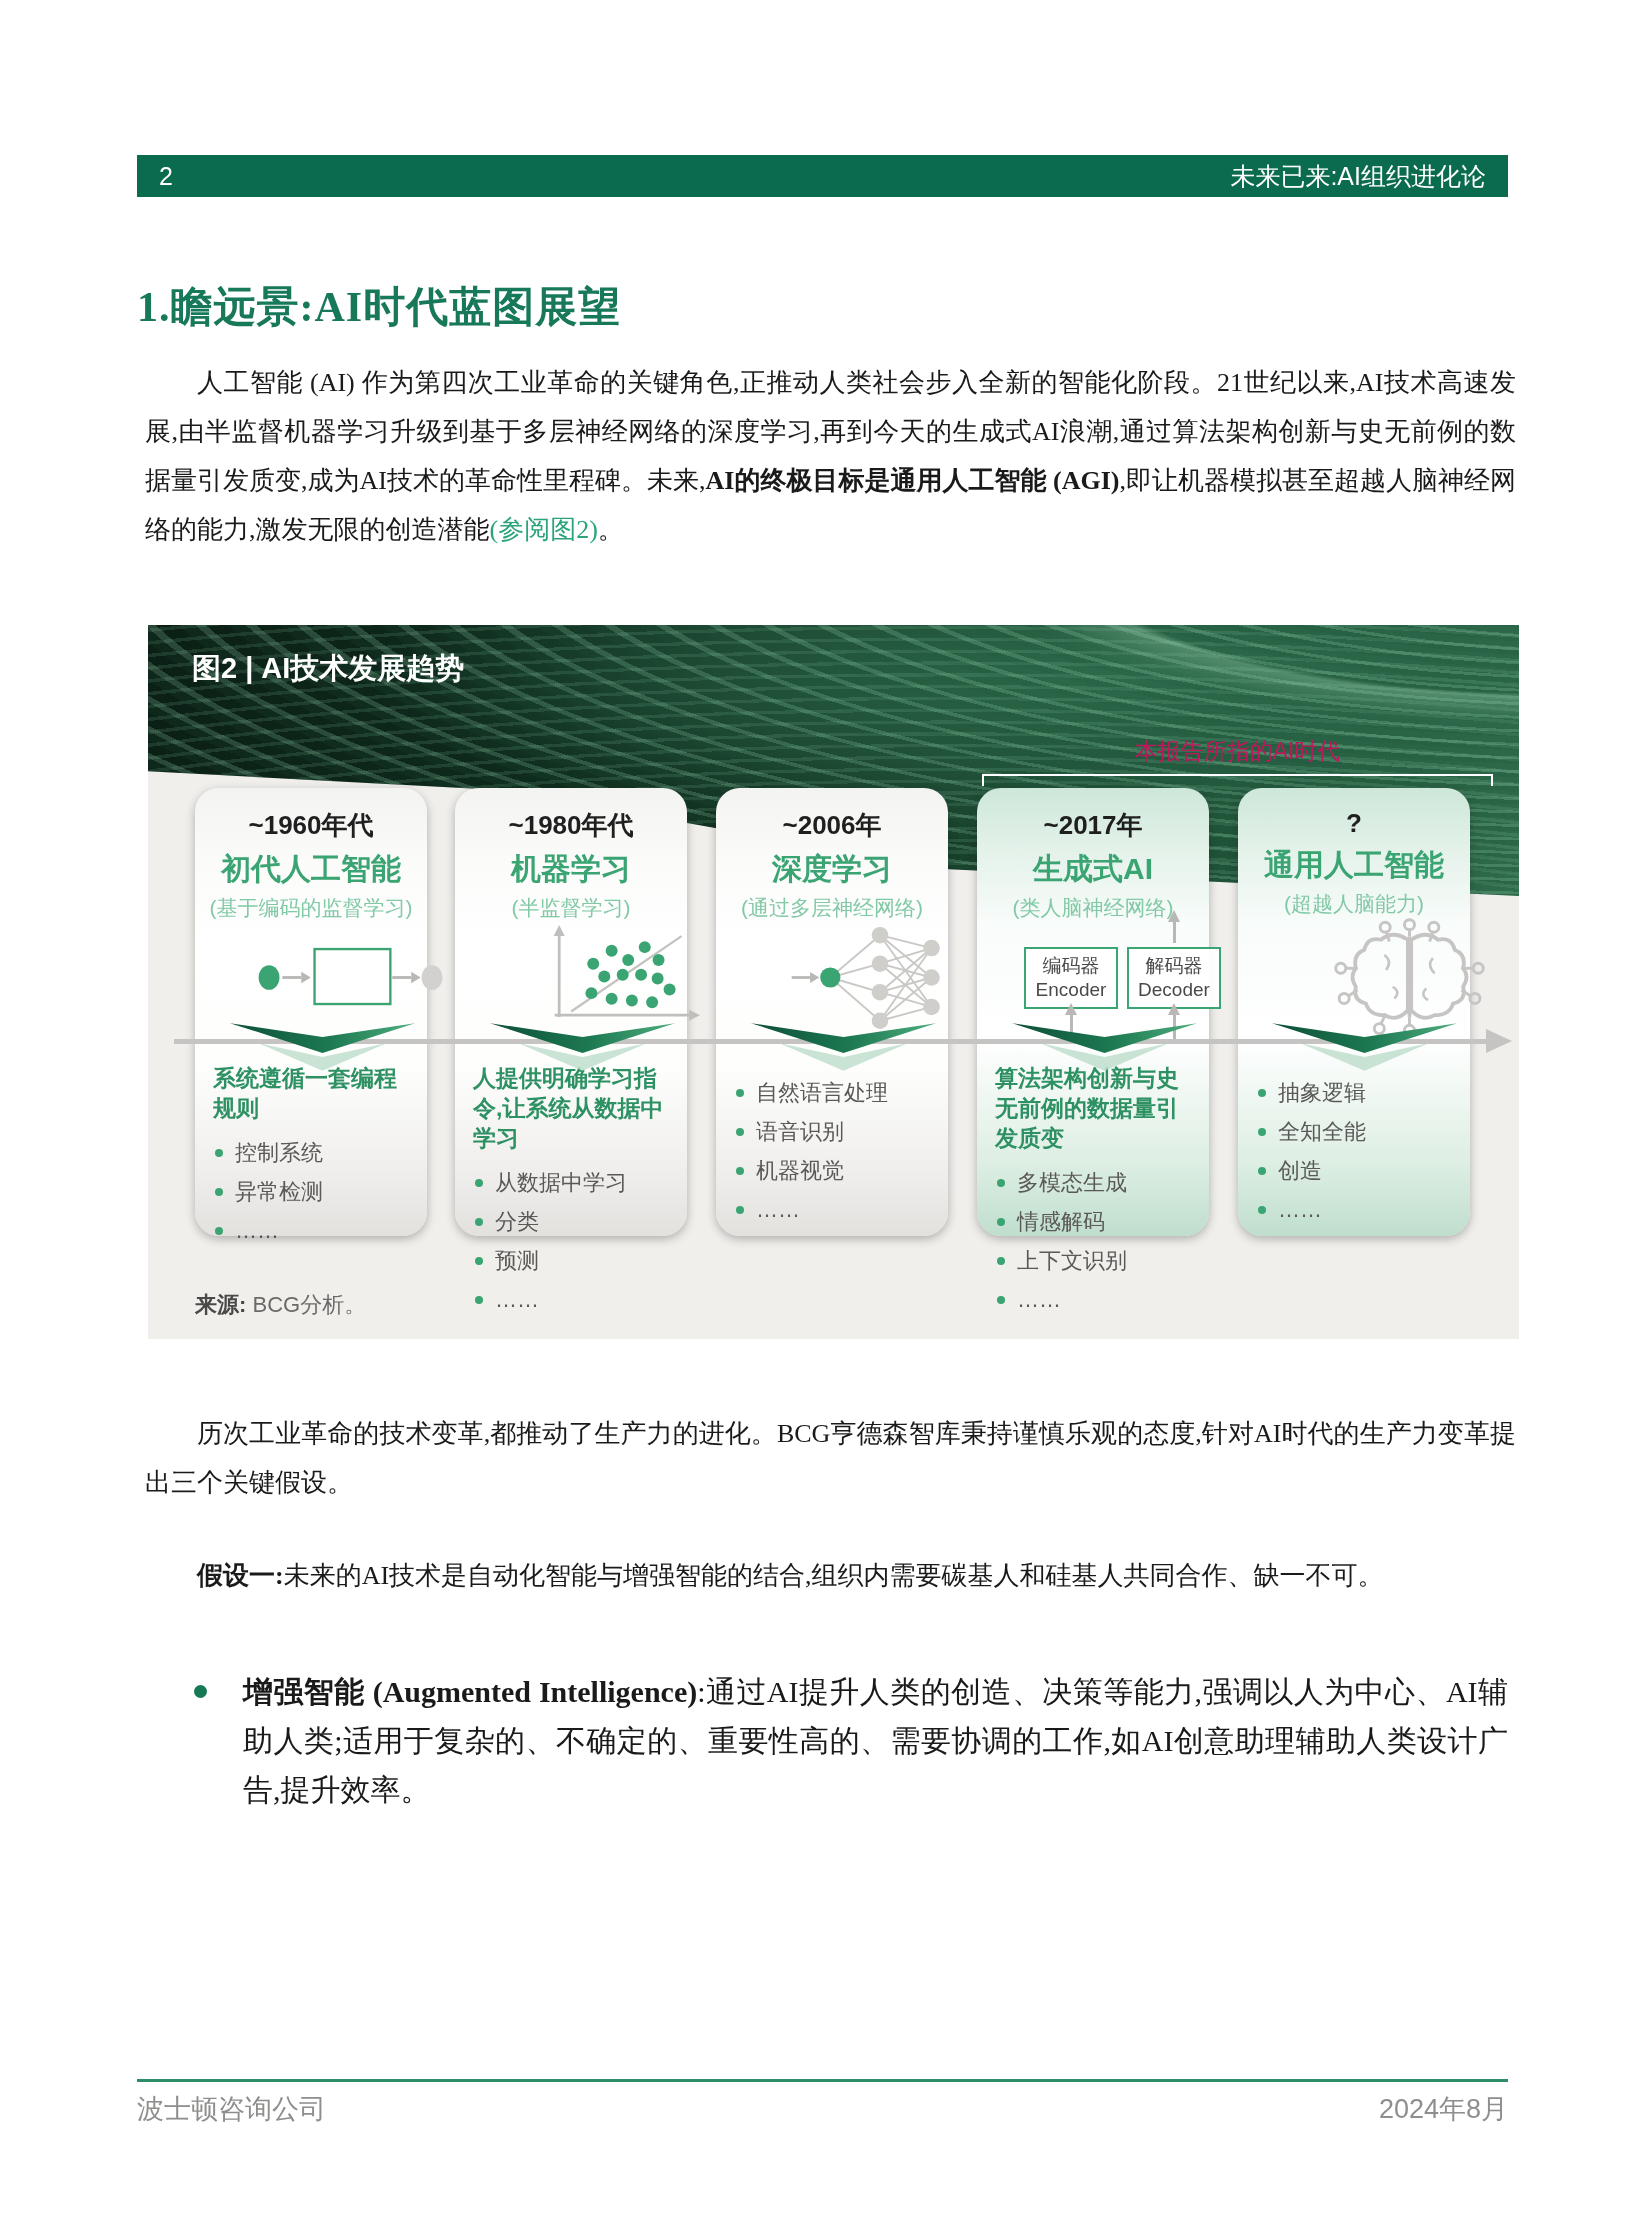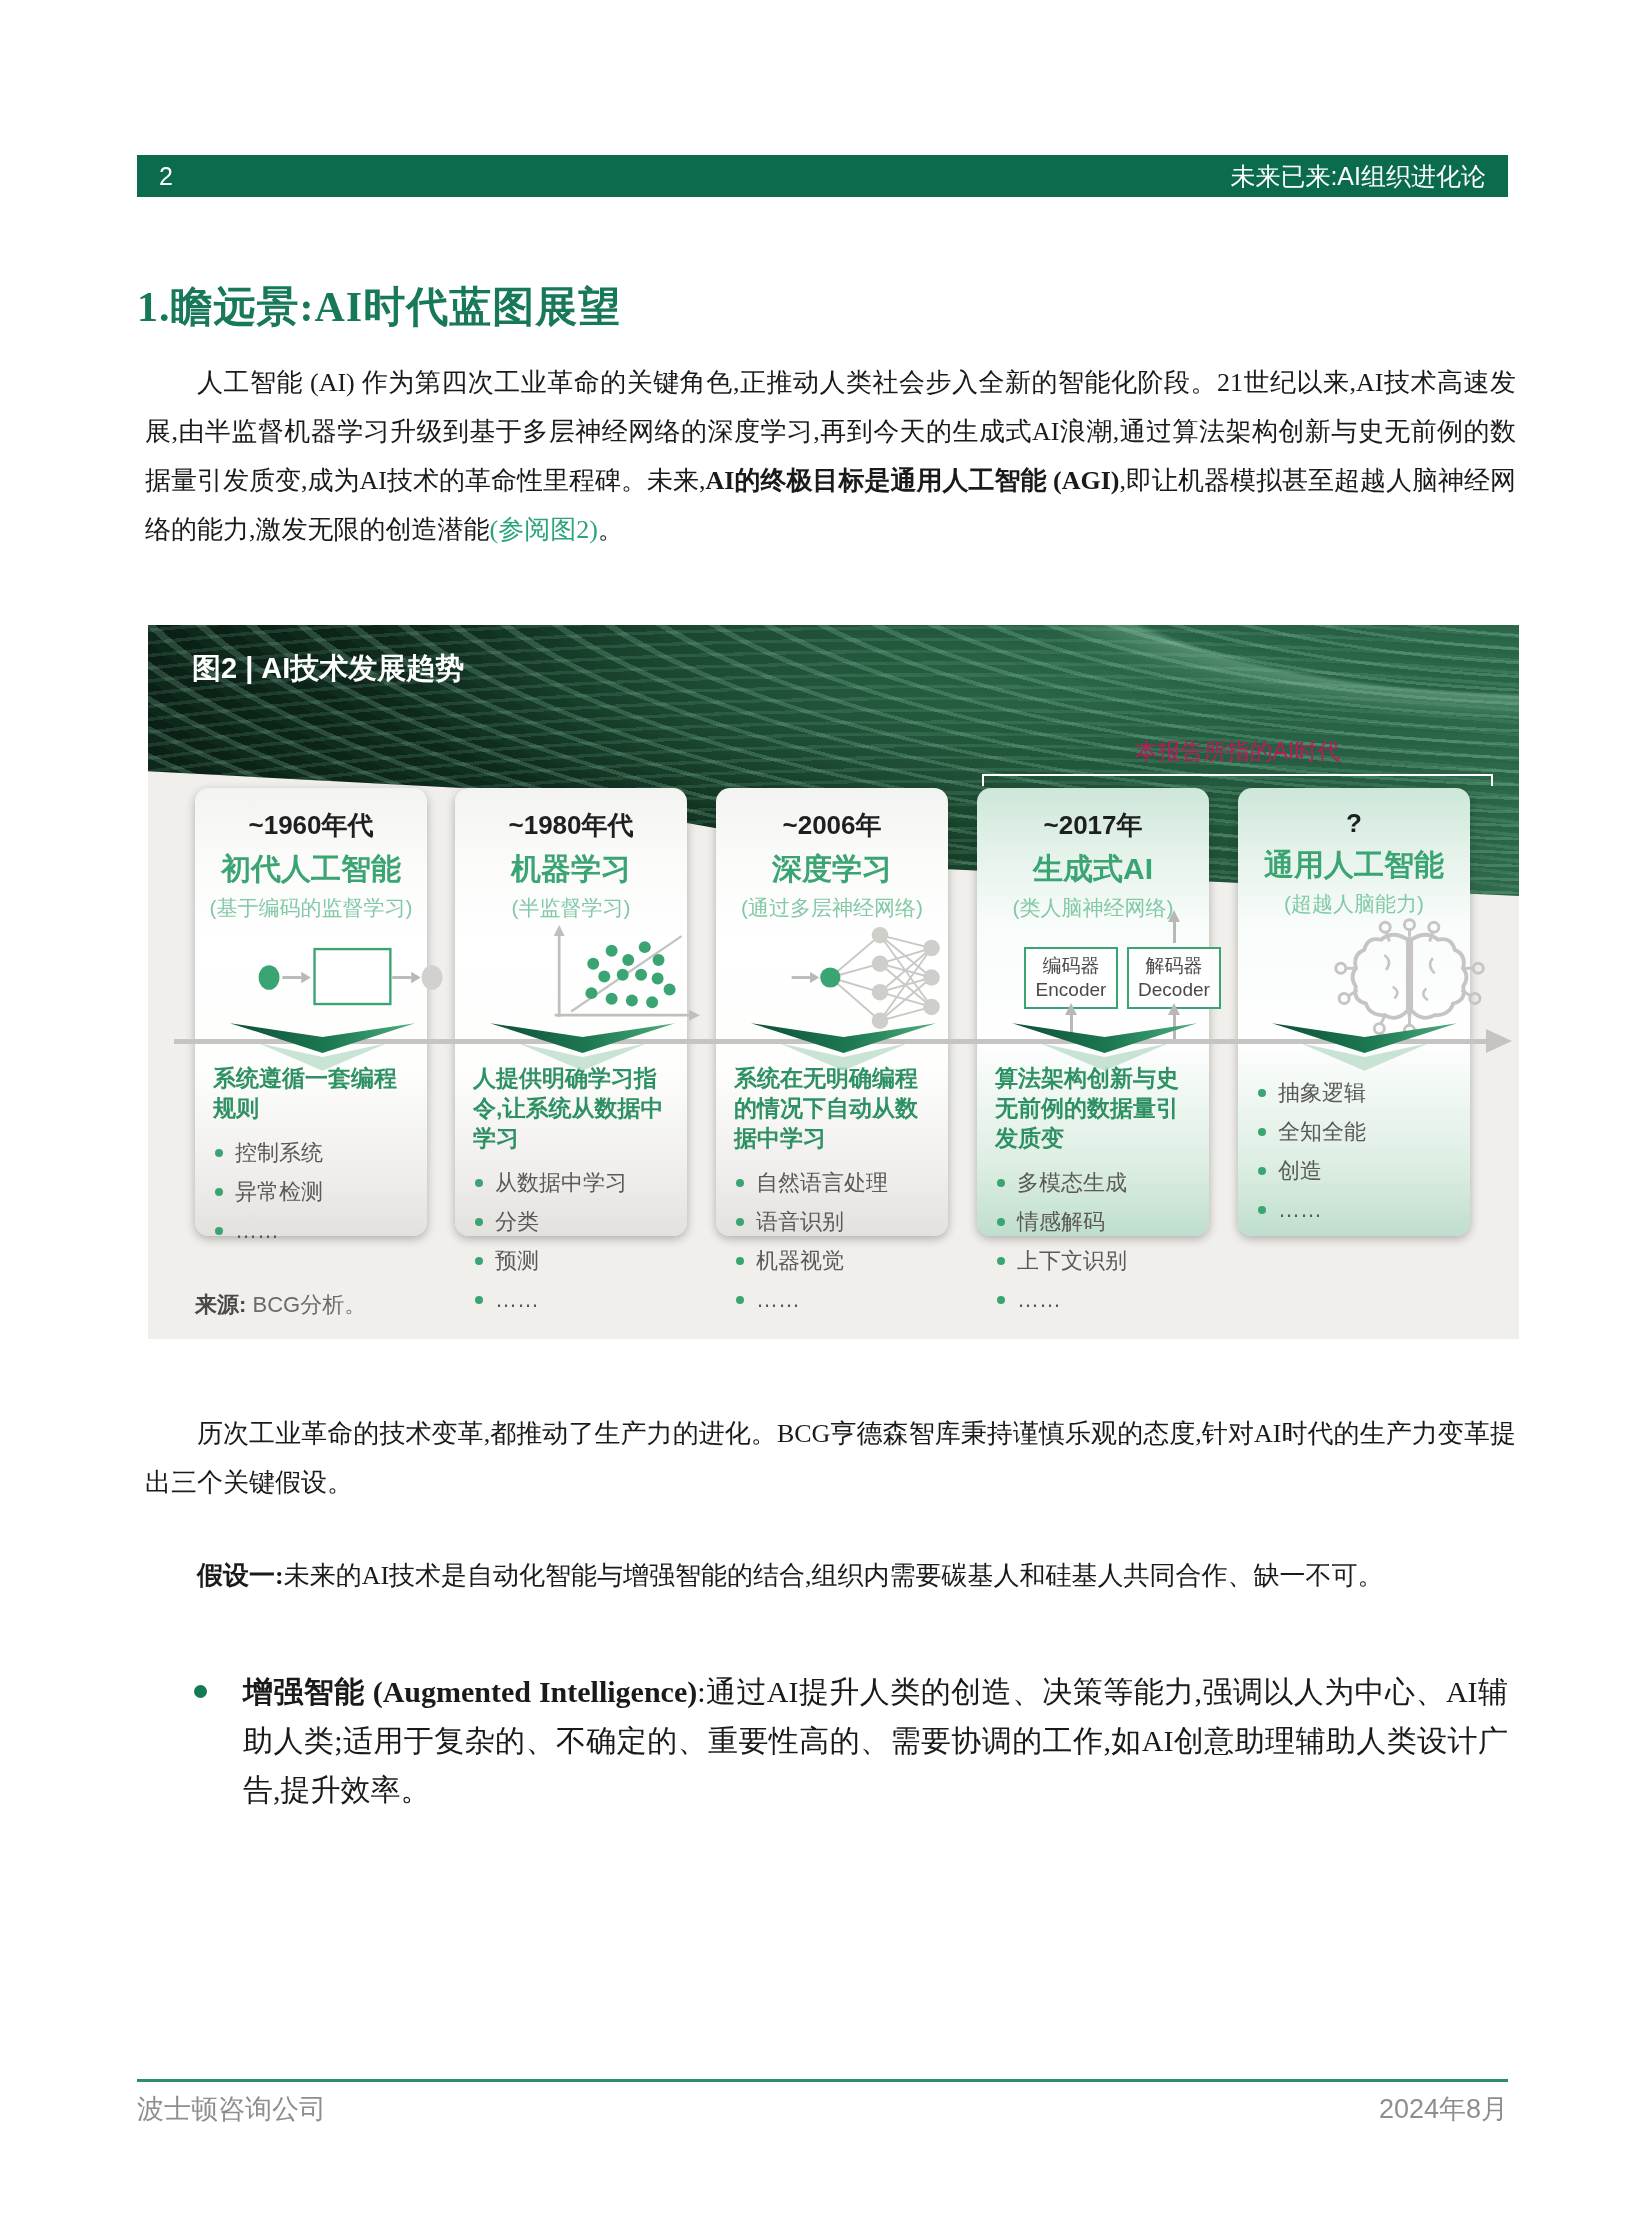--- a/index.html
+++ b/index.html
@@ -26,21 +26,21 @@
         repeating-radial-gradient(ellipse 140% 190% at 58% 215%, rgba(140,205,170,.15) 0 12px, transparent 12px 44px),
         radial-gradient(ellipse at 72% 18%, #2d6b4c 0%, rgba(45,107,76,0) 55%),
         linear-gradient(108deg,#0b1f15 0%,#0e2a1c 28%,#143824 52%,#1c4d33 74%,#2f6c4c 100%);
        clip-path:polygon(0 0,100% 0,100% 100%,58% 90%,26% 61%,0 54%);}
   .fig-title{position:absolute;left:44px;top:24px;z-index:2;color:#ffffff;font-size:29px;font-weight:700;}
   .era-label{position:absolute;left:834px;top:111px;width:511px;z-index:2;text-align:center;
        color:#be185d;font-size:23px;}
   .era-bracket{position:absolute;left:834px;top:149px;width:511px;height:12px;z-index:2;
        border:2px solid #ffffff;border-bottom:none;box-sizing:border-box;}
   
-  .card{position:absolute;top:163px;width:232px;height:448px;border-radius:14px;z-index:2;
+  .card{position:absolute;top:163px;width:232px;height:448px;border-radius:24px;z-index:2;
         box-shadow:0 3px 10px rgba(40,40,40,.32);box-sizing:border-box;}
   .card.gray{background:linear-gradient(180deg,#f3f3f1 0%,#fbfbfa 16%,#ffffff 34%,#fefefd 62%,#efeeec 86%,#e2e1de 100%);}
   .card.green{background:linear-gradient(180deg,#cde7d9 0%,#e4f2ea 14%,#f8fcfa 30%,#ffffff 56%,#ddeee3 84%,#bfdecd 100%);}
   .year{margin-top:20px;text-align:center;font-size:26px;font-weight:700;color:#1f1f1f;}
   .ctitle{margin-top:6px;text-align:center;font-size:30px;font-weight:700;color:#3ba473;}
   .csub{margin-top:4px;text-align:center;font-size:21px;color:#82c9a6;}
   .icon{position:absolute;left:0;top:125px;width:256px;height:129px;display:flex;
         align-items:center;justify-content:flex-end;text-decoration:underline;}
   .desc{position:absolute;left:18px;right:12px;top:275px;}
   .dhead{font-size:23px;font-weight:700;color:#2e9163;line-height:30px;}
@@ -202,21 +202,20 @@
               <circle cx="100" cy="45" r="9"></circle>
               <circle cx="100" cy="76" r="9"></circle>
               <circle cx="100" cy="107" r="9"></circle>
             <circle cx="156" cy="28" r="9"></circle>
               <circle cx="156" cy="60" r="9"></circle>
               <circle cx="156" cy="92" r="9"></circle>
           </g>
         </svg>
       </div>
       <div class="desc">
-        <div class="dhead">系统在无明确编程的情况下自动从数据中学习</div>
         <ul class="dlist">
           <li>自然语言处理</li>
           <li>语音识别</li>
           <li>机器视觉</li>
           <li>……</li>
         </ul>
       </div>
     </div>
 
     <div class="card green" style="left:829px">

